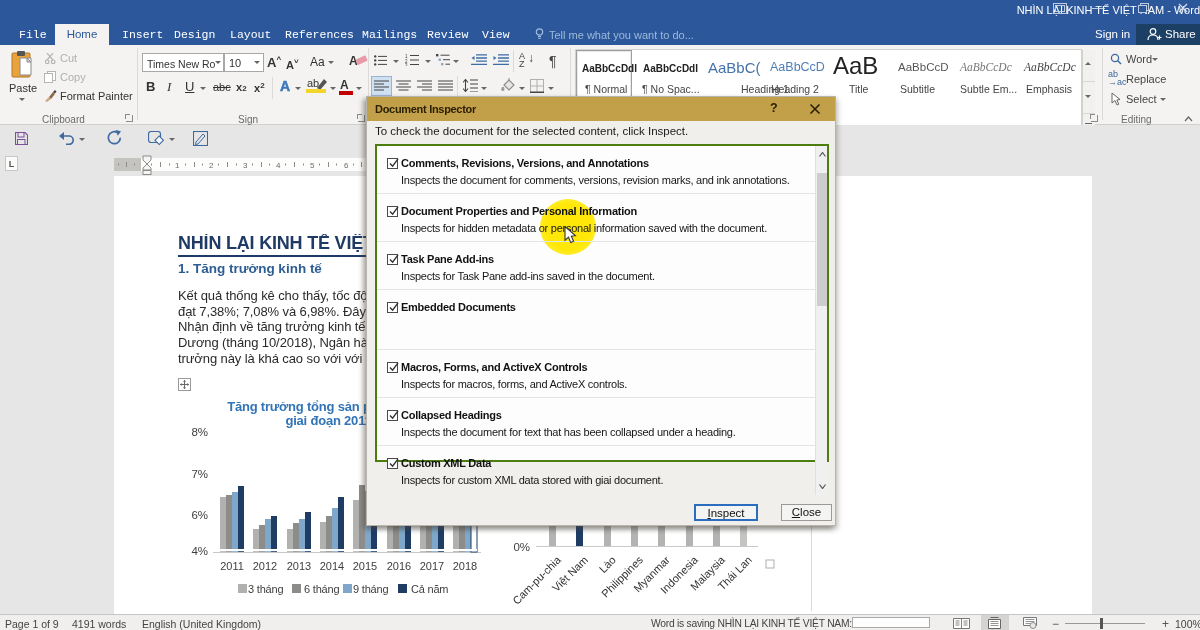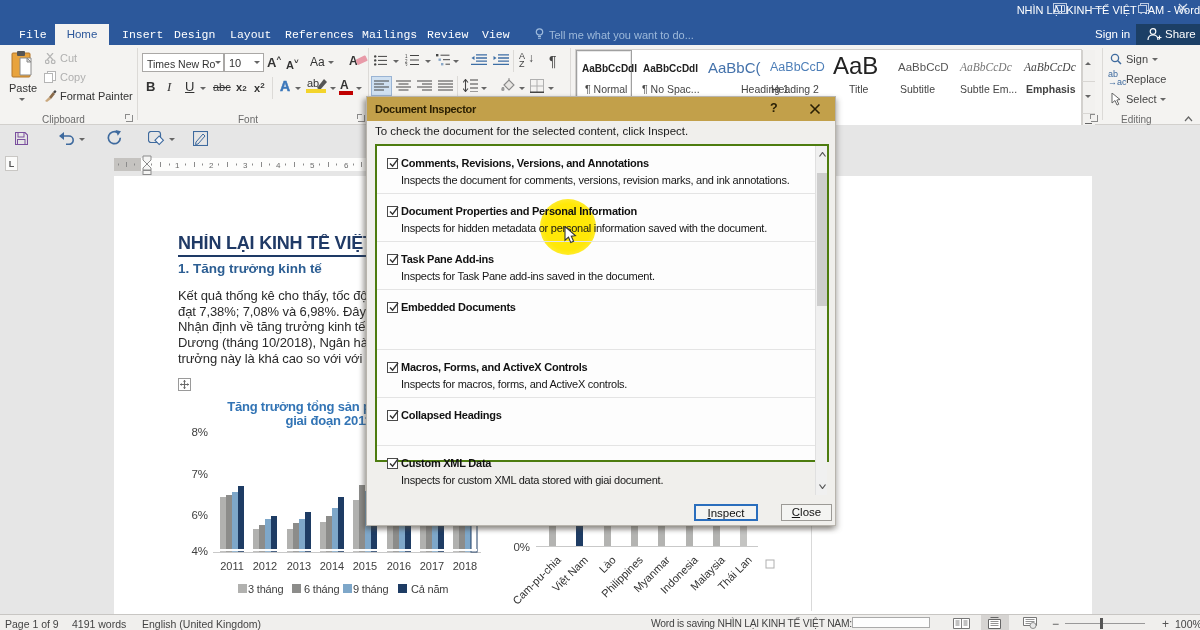--- a/index.html
+++ b/index.html
@@ -151,21 +151,21 @@
   <div class="abs darr" style="left:295px;top:42px;"></div>
   <div class="abs" style="left:307px;top:32px;font-size:11px;color:#333;">ab</div>
   <svg class="abs" style="left:315px;top:33px;" width="12" height="12" viewBox="0 0 12 12">
       <path d="M2 10 L9 1 L12 4 L5 12 Z" fill="#555"></path>
     </svg>
   <div class="abs" style="left:306px;top:44px;width:20px;height:4px;background:#f3d42b;"></div>
   <div class="abs darr" style="left:330px;top:42px;"></div>
   <div class="abs" style="left:340px;top:33px;font-size:12px;font-weight:bold;color:#333;">A</div>
   <div class="abs" style="left:339px;top:46px;width:14px;height:4px;background:#c00000;"></div>
   <div class="abs darr" style="left:356px;top:42px;"></div>
-  <div class="abs rlabel" style="left:238px;">Font</div>
+  <div class="abs rlabel" style="left:238px;">Sign</div>
   <div class="abs launcher" style="left:358px;"></div>
   <div class="abs rsep" style="left:368px;"></div>
 
   <svg class="abs" style="left:374px;top:10px;" width="13" height="11" viewBox="0 0 13 11">
     <circle cx="1.2" cy="1.4" r="1.2" fill="#444"></circle>
       <circle cx="1.2" cy="5.4" r="1.2" fill="#444"></circle>
       <circle cx="1.2" cy="9.4" r="1.2" fill="#444"></circle>
     <path d="M4 1.4 h9 M4 5.4 h9 M4 9.4 h9" stroke="#444"></path>
   </svg>
   <div class="abs darr" style="left:393px;top:15px;"></div>
@@ -242,38 +242,38 @@
   <div class="abs" style="left:709px;top:38px;font-size:10.5px;color:#444;margin-left:32px;">Heading 1</div>
   <div class="abs" style="left:770px;top:15px;font-size:12.5px;color:#4e7fb8;">AaBbCcD</div>
   <div class="abs" style="left:771px;top:38px;font-size:10.5px;color:#444;">Heading 2</div>
   <div class="abs" style="left:833px;top:7px;font-size:24px;color:#222;">AaB</div>
   <div class="abs" style="left:849px;top:38px;font-size:10.5px;color:#444;">Title</div>
   <div class="abs" style="left:898px;top:16px;font-size:11.5px;color:#555;">AaBbCcD</div>
   <div class="abs" style="left:900px;top:38px;font-size:10.5px;color:#444;">Subtitle</div>
   <div class="abs" style="left:960px;top:16px;font-size:11.5px;font-style:italic;font-family:'Liberation Serif',serif;color:#777;">AaBbCcDc</div>
   <div class="abs" style="left:960px;top:38px;font-size:10.5px;color:#444;">Subtle Em...</div>
   <div class="abs" style="left:1024px;top:16px;font-size:11.5px;font-style:italic;font-family:'Liberation Serif',serif;color:#444;">AaBbCcDc</div>
-  <div class="abs" style="left:1026px;top:38px;font-size:10.5px;color:#444;font-weight:bold;">Emphasis</div>
+  <div class="abs" style="left:1026px;top:38px;font-size:10.5px;color:#444;">Emphasis</div>
 
   <div class="abs" style="left:1082px;top:5px;width:13px;height:96px;background:#f2f1ef;border-left:1px solid #d3d1ce;"></div>
   <div class="abs" style="left:1082px;top:36px;width:13px;height:1px;background:#d8d6d3;"></div>
   <div class="abs" style="left:1082px;top:68px;width:13px;height:1px;background:#d8d6d3;"></div>
   <div class="abs" style="left:1085px;top:17px;width:0;height:0;border-left:3px solid transparent;border-right:3px solid transparent;border-bottom:3px solid #666;"></div>
   <div class="abs darr" style="left:1085px;top:50px;"></div>
   <div class="abs" style="left:1085px;top:78px;width:7px;height:1px;background:#666;"></div>
   <div class="abs darr" style="left:1085px;top:81px;"></div>
   <div class="abs rlabel" style="left:806px;">Styles</div>
   <div class="abs launcher" style="left:1091px;"></div>
   <div class="abs rsep" style="left:1102px;"></div>
 
   <svg class="abs" style="left:1110px;top:8px;" width="12" height="12" viewBox="0 0 12 12">
     <circle cx="5" cy="5" r="3.6" fill="none" stroke="#3e6a9e" stroke-width="1.3"></circle>
     <path d="M7.8 7.8 L11 11" stroke="#3e6a9e" stroke-width="1.5"></path>
   </svg>
-  <div class="abs rbtn" style="left:1126px;top:8px;">Sign</div>
+  <div class="abs rbtn" style="left:1126px;top:8px;">Word</div>
   <div class="abs darr" style="left:1152px;top:13px;"></div>
   <div class="abs" style="left:1108px;top:25px;font-size:9px;color:#3e6a9e;line-height:8px;">ab<br><span style="color:#3e6a9e;">→ac</span></div>
   <div class="abs rbtn" style="left:1126px;top:28px;">Replace</div>
   <svg class="abs" style="left:1111px;top:48px;" width="10" height="13" viewBox="0 0 10 13">
     <path d="M1 0 L1 10 L4 7.5 L6 12 L7.8 11.2 L5.8 7 L9 6.5 Z" fill="#fff" stroke="#666" stroke-width="1"></path>
   </svg>
   <div class="abs rbtn" style="left:1126px;top:48px;">Select</div>
   <div class="abs darr" style="left:1160px;top:53px;"></div>
   <div class="abs rlabel" style="left:1121px;">Editing</div>
   <svg class="abs" style="left:1184px;top:71px;" width="9" height="6" viewBox="0 0 9 6">
@@ -522,20 +522,21 @@
       </svg>
     <div class="abs itemtitle" style="left:24px;top:215px;">Macros, Forms, and ActiveX Controls</div>
     <div class="abs itemdesc" style="left:24px;top:232px;">Inspects for macros, forms, and ActiveX controls.</div>
     <div class="abs" style="left:0;top:251px;width:440px;height:1px;background:#e4e4e4;"></div>
 
     <div class="abs ckbx" style="left:10px;top:264px;"></div>
     <svg class="abs" style="left:12px;top:264px;" width="10" height="11" viewBox="0 0 10 11">
         <path d="M1 5.5 L3.6 8.2 L9 0.8" fill="none" stroke="#333" stroke-width="1.4"></path>
       </svg>
     <div class="abs itemtitle" style="left:24px;top:263px;">Collapsed Headings</div>
+    <div class="abs itemdesc" style="left:24px;top:280px;">Inspects the document for text that has been collapsed under a heading.</div>
     <div class="abs" style="left:0;top:299px;width:440px;height:1px;background:#e4e4e4;"></div>
 
     <div class="abs ckbx" style="left:10px;top:312px;"></div>
     <svg class="abs" style="left:12px;top:312px;" width="10" height="11" viewBox="0 0 10 11">
         <path d="M1 5.5 L3.6 8.2 L9 0.8" fill="none" stroke="#333" stroke-width="1.4"></path>
       </svg>
     <div class="abs itemtitle" style="left:24px;top:311px;">Custom XML Data</div>
     <div class="abs itemdesc" style="left:24px;top:328px;">Inspects for custom XML data stored with giai document.</div>
 
     <div class="abs" style="right:0;top:0;width:12px;height:349px;background:#f0f0f0;border-left:1px solid #e0e0e0;">

